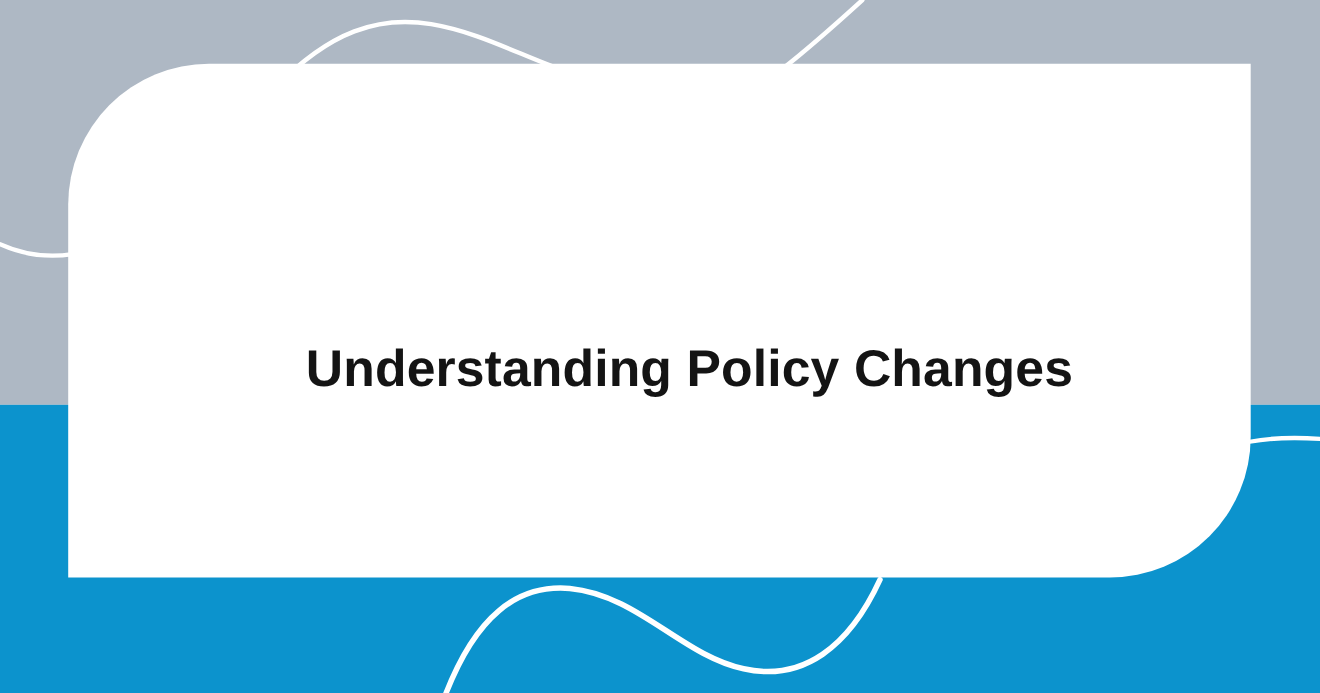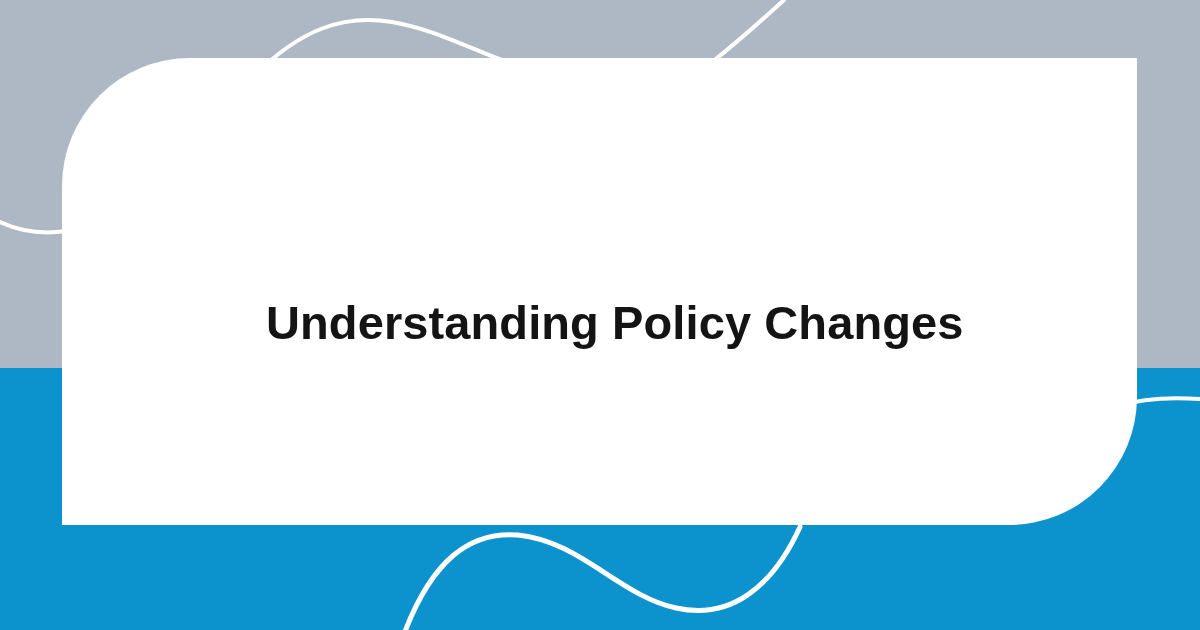--- a/index.html
+++ b/index.html
@@ -66,21 +66,21 @@
 
   
   #title-wrap {
     position: absolute;
     left: 262px;
     top: 290px;
     width: 860px;
     z-index: 4;
   }
   #title {
-    margin: 4px;
+    margin: 16px;
     font-family: "Liberation Sans", "DejaVu Sans", sans-serif;
     font-size: 47px;
     font-weight: 700;
     line-height: 58px;
     letter-spacing: 0.1px;
     color: #141414;
     white-space: nowrap;
   }
 </style>
 </head>

